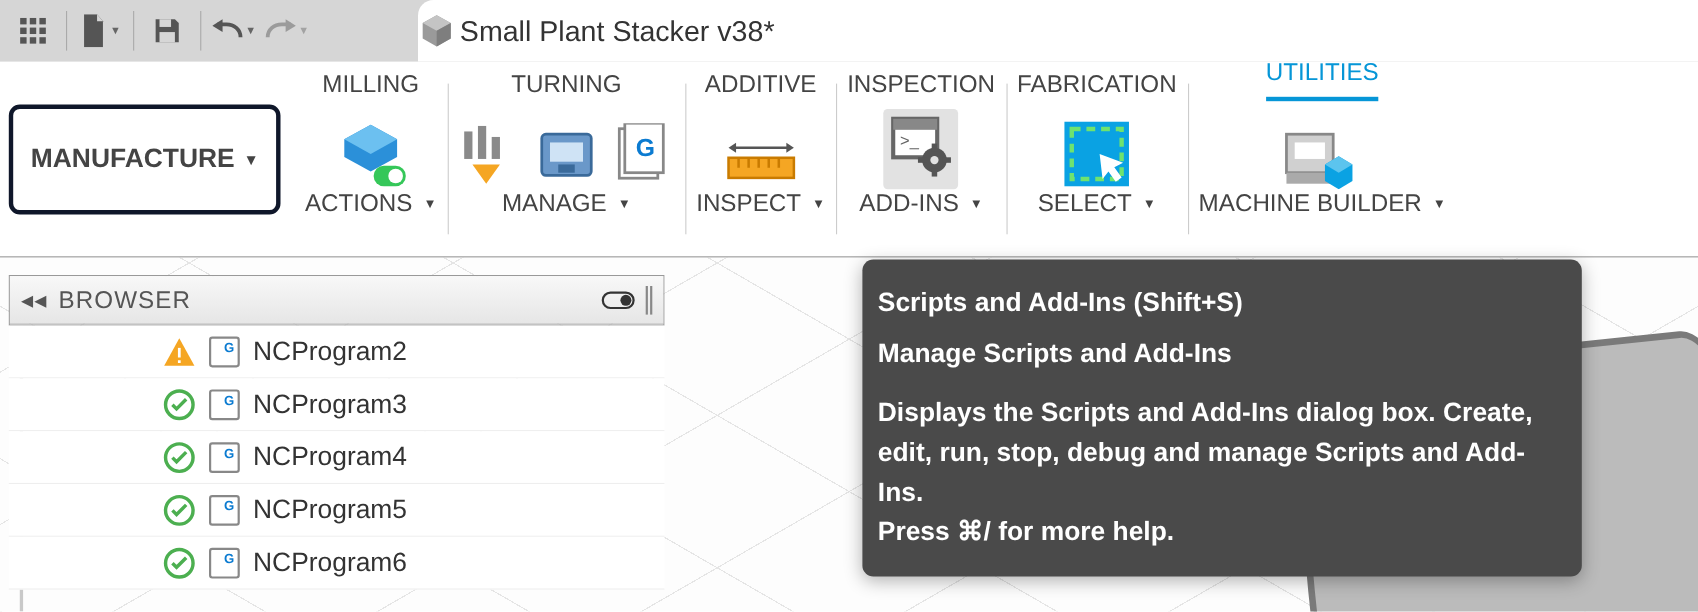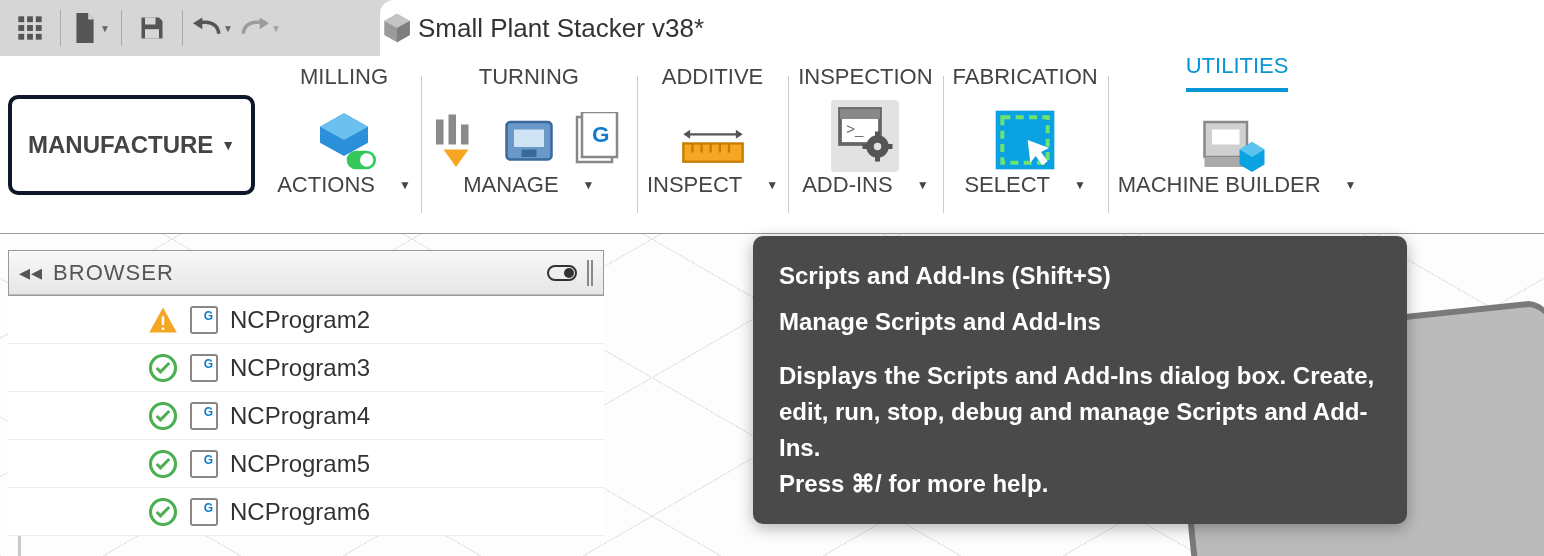--- a/index.html
+++ b/index.html
@@ -40,21 +40,21 @@
   .group {
     display: flex; flex-direction: column; align-items: center; justify-content: flex-start;
     padding: 6px 10px 10px 10px; position: relative;
   }
   .group + .group::before {
     content: ""; position: absolute; left: 0; top: 20px; bottom: 20px; width: 1px; background: #ccc;
   }
   .tab-label { font-size: 22px; color: #444; font-weight: 500; height: 30px; display:flex; align-items:center;}
   .tab-label.active { color: #0696d7; border-bottom: 4px solid #0696d7; padding-bottom: 18px; }
   .group-icons { display: flex; align-items: flex-end; gap: 8px; height: 80px; }
-  .group-footer { font-size: 22px; color: #444; display: flex; align-items: center; gap: 24px; cursor: pointer; }
+  .group-footer { font-size: 22px; color: #444; display: flex; align-items: center; gap: 10px; cursor: pointer; }
   .group-footer .tri { font-size: 12px; }
 
   
   .browser {
     position: absolute; left: 8px; top: 250px; width: 596px;
     border: 1px solid #999; background: #fafafa;
   }
   .browser-head {
     height: 44px; background: linear-gradient(#f8f8f8,#e6e6e6);
     border-bottom: 1px solid #bbb; display: flex; align-items: center;
@@ -89,23 +89,23 @@
       #fdfdfd;
   }
   .shape {
     position:absolute; right:-60px; bottom:-80px; width:420px; height:320px;
     background:#bbb; border-radius:60px 60px 0 0 / 200px 200px 0 0;
     border:6px solid #7a7a7a; transform: rotate(-6deg);
   }
 
   
   .tooltip {
-    position: absolute; left: 753px; top: 236px; width: 654px;
+    position: absolute; left: 784px; top: 236px; width: 654px;
     background: #4a4a4a; color: #fff; border-radius: 10px;
-    padding: 22px 26px; font-size: 24px; line-height: 1.5;
+    padding: 22px 14px; font-size: 24px; line-height: 1.5;
     box-shadow: 0 4px 16px rgba(0,0,0,.3);
   }
   .tooltip .tt-title { font-weight: 700; margin-bottom: 10px; }
   .tooltip .tt-sub { font-weight: 700; margin-bottom: 18px; }
   .tooltip .tt-body { font-weight: 600; }
   .tooltip .tt-help { font-weight: 700; }
 
   .ico-btn-highlight { background:#e2e2e2; border-radius:4px; padding:4px; }
 </style>
 </head>

